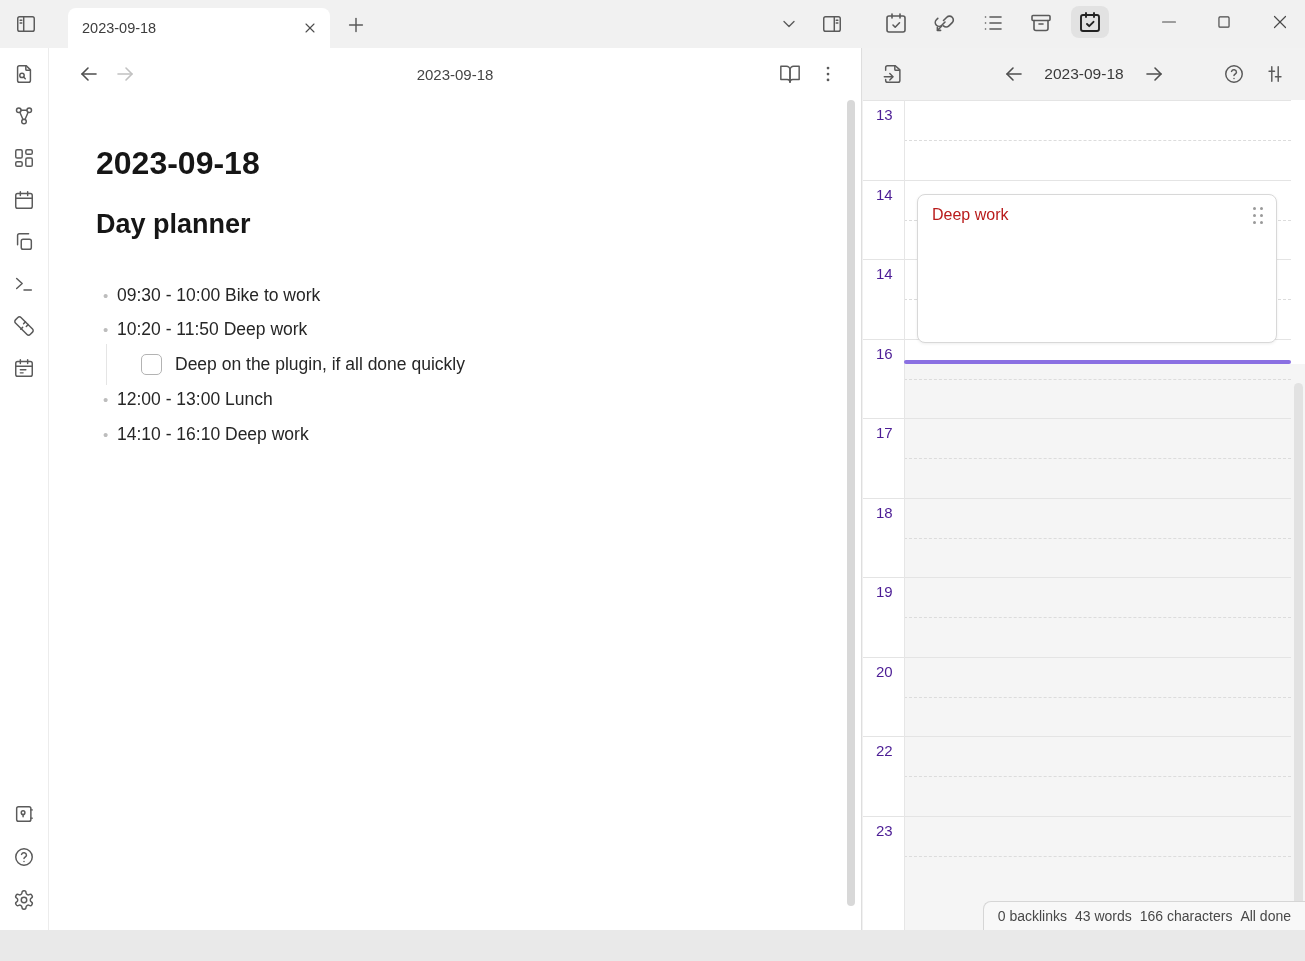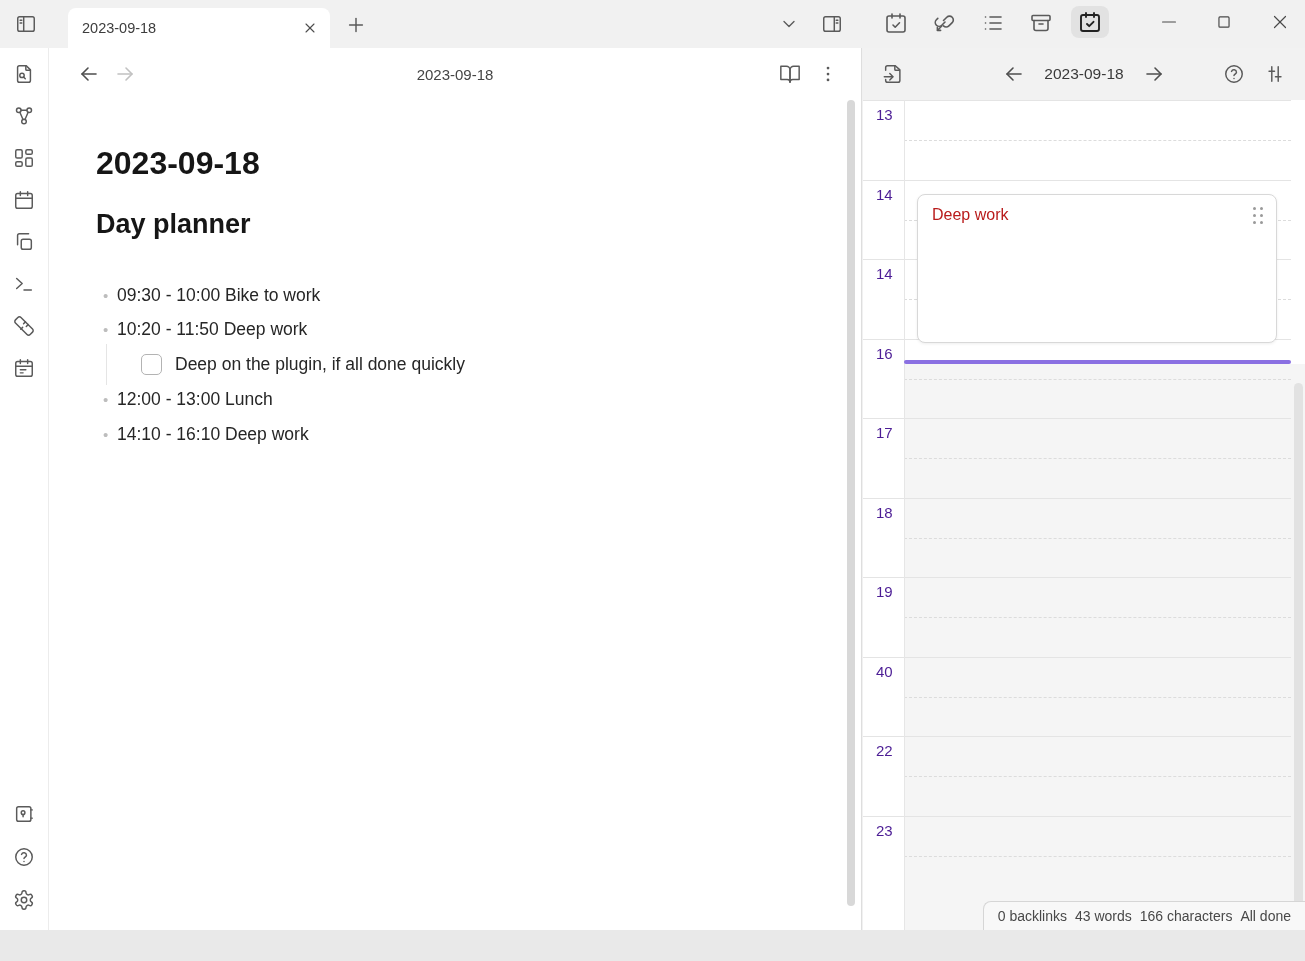--- a/index.html
+++ b/index.html
@@ -417,21 +417,21 @@
           <div class="hour-row">
             <span class="hour-label">17</span>
           </div>
           <div class="hour-row">
             <span class="hour-label">18</span>
           </div>
           <div class="hour-row">
             <span class="hour-label">19</span>
           </div>
           <div class="hour-row">
-            <span class="hour-label">40</span>
+            <span class="hour-label">20</span>
           </div>
           <div class="hour-row">
             <span class="hour-label">22</span>
           </div>
           <div class="hour-row">
             <span class="hour-label">23</span>
           </div>
         </div>
       <div class="gutter-line"></div>
 

